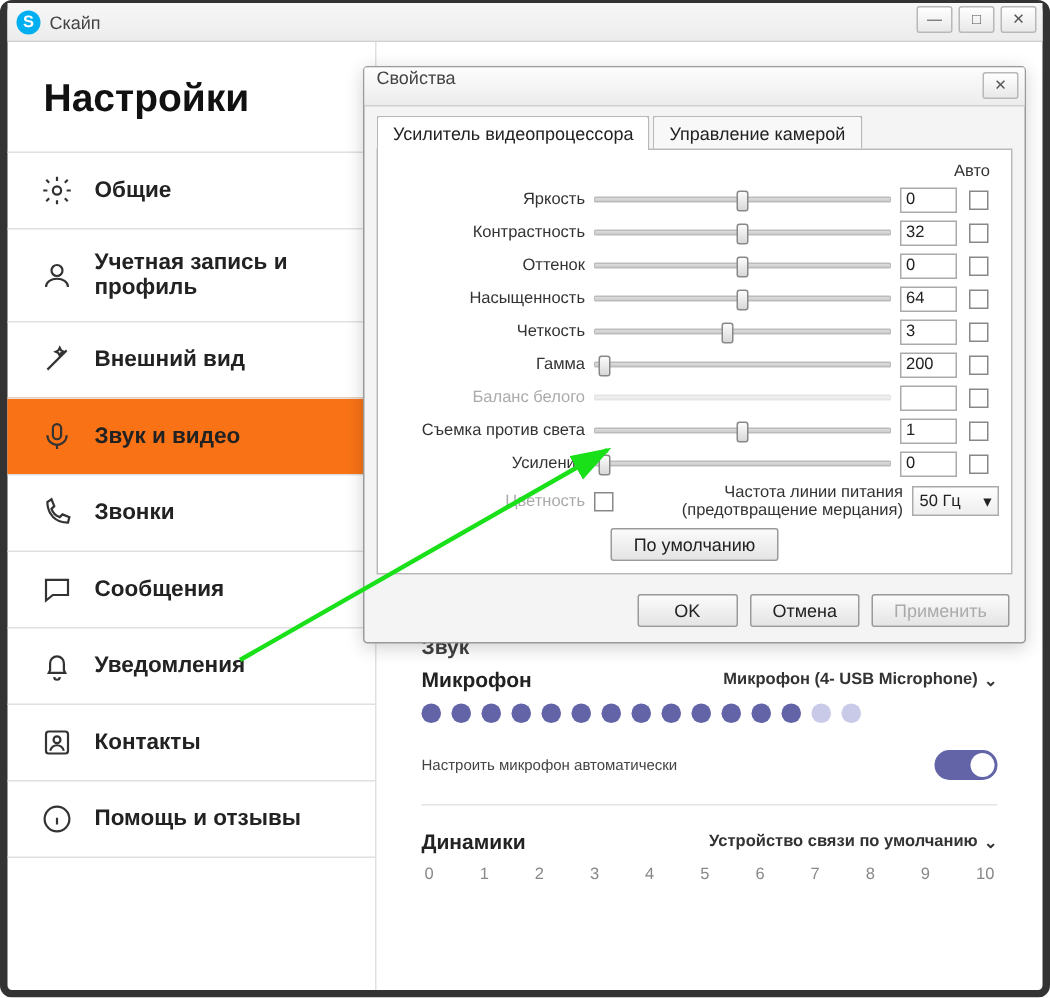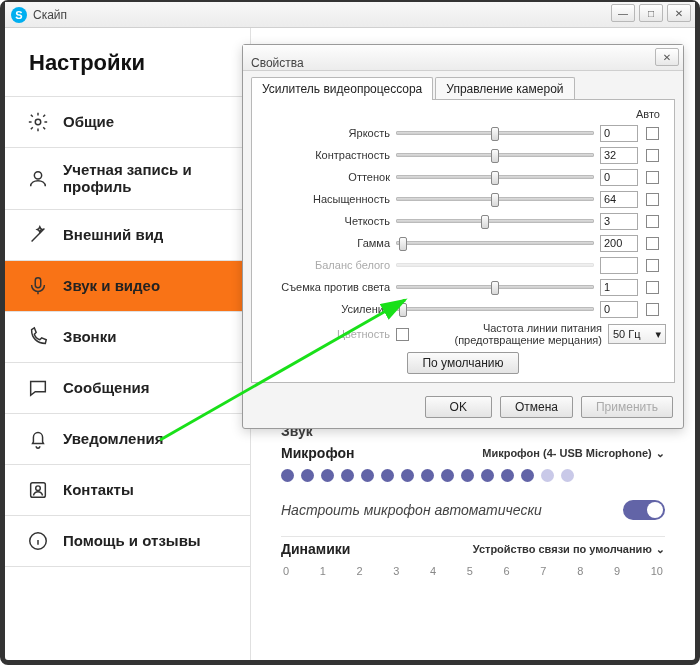--- a/index.html
+++ b/index.html
@@ -66,21 +66,21 @@
   }
   
   .sidebar {
     position: absolute;
     left: 0; top: 26px;
     width: 245px;
     bottom: 0;
     padding: 22px 0 0 0;
   }
   .settings-title {
-    font-size: 22px;
+    font-size: 26px;
     font-weight: 700;
     padding: 0 24px 20px 24px;
     color: #111;
   }
   .nav-item {
     display: flex;
     align-items: center;
     gap: 14px;
     padding: 14px 22px;
     border-top: 1px solid #e0e0e0;
@@ -142,23 +142,23 @@
     width: 13px; height: 13px; border-radius: 50%;
     background: #6264a7;
   }
   .level-dots .dot.dim { background: #c9c9e8; }
   .auto-row {
     display: flex;
     align-items: center;
     justify-content: space-between;
     padding: 4px 0 16px 0;
     border-bottom: 1px solid #e5e5e5;
-    font-size: 14px;
+    margin-bottom: 12px;
+    font-size: 10px;
     color: #444;
-    font-style: italic;
   }
   .toggle {
     width: 42px; height: 20px;
     background: #6264a7;
     border-radius: 10px;
     position: relative;
     cursor: pointer;
   }
   .toggle::after {
     content: "";
@@ -188,21 +188,21 @@
     left: 242px; top: 44px;
     width: 442px;
     border: 1px solid #9a9a9a;
     border-radius: 3px;
     background: #f4f4f4;
     box-shadow: 0 3px 12px rgba(0,0,0,.18);
   }
   .dialog-titlebar {
     height: 26px;
     display: flex;
-    align-items: flex-end;
+    align-items: flex-start;
     padding: 0 8px;
     background: linear-gradient(#fdfdfd,#ececec);
     border-bottom: 1px solid #cfcfcf;
     position: relative;
   }
   .dialog-title { font-size: 12px; color: #444; }
   .dialog-titlebar .win-controls { right: 4px; top: 3px; }
   .tabs {
     display: flex;
     padding: 6px 8px 0 8px;

